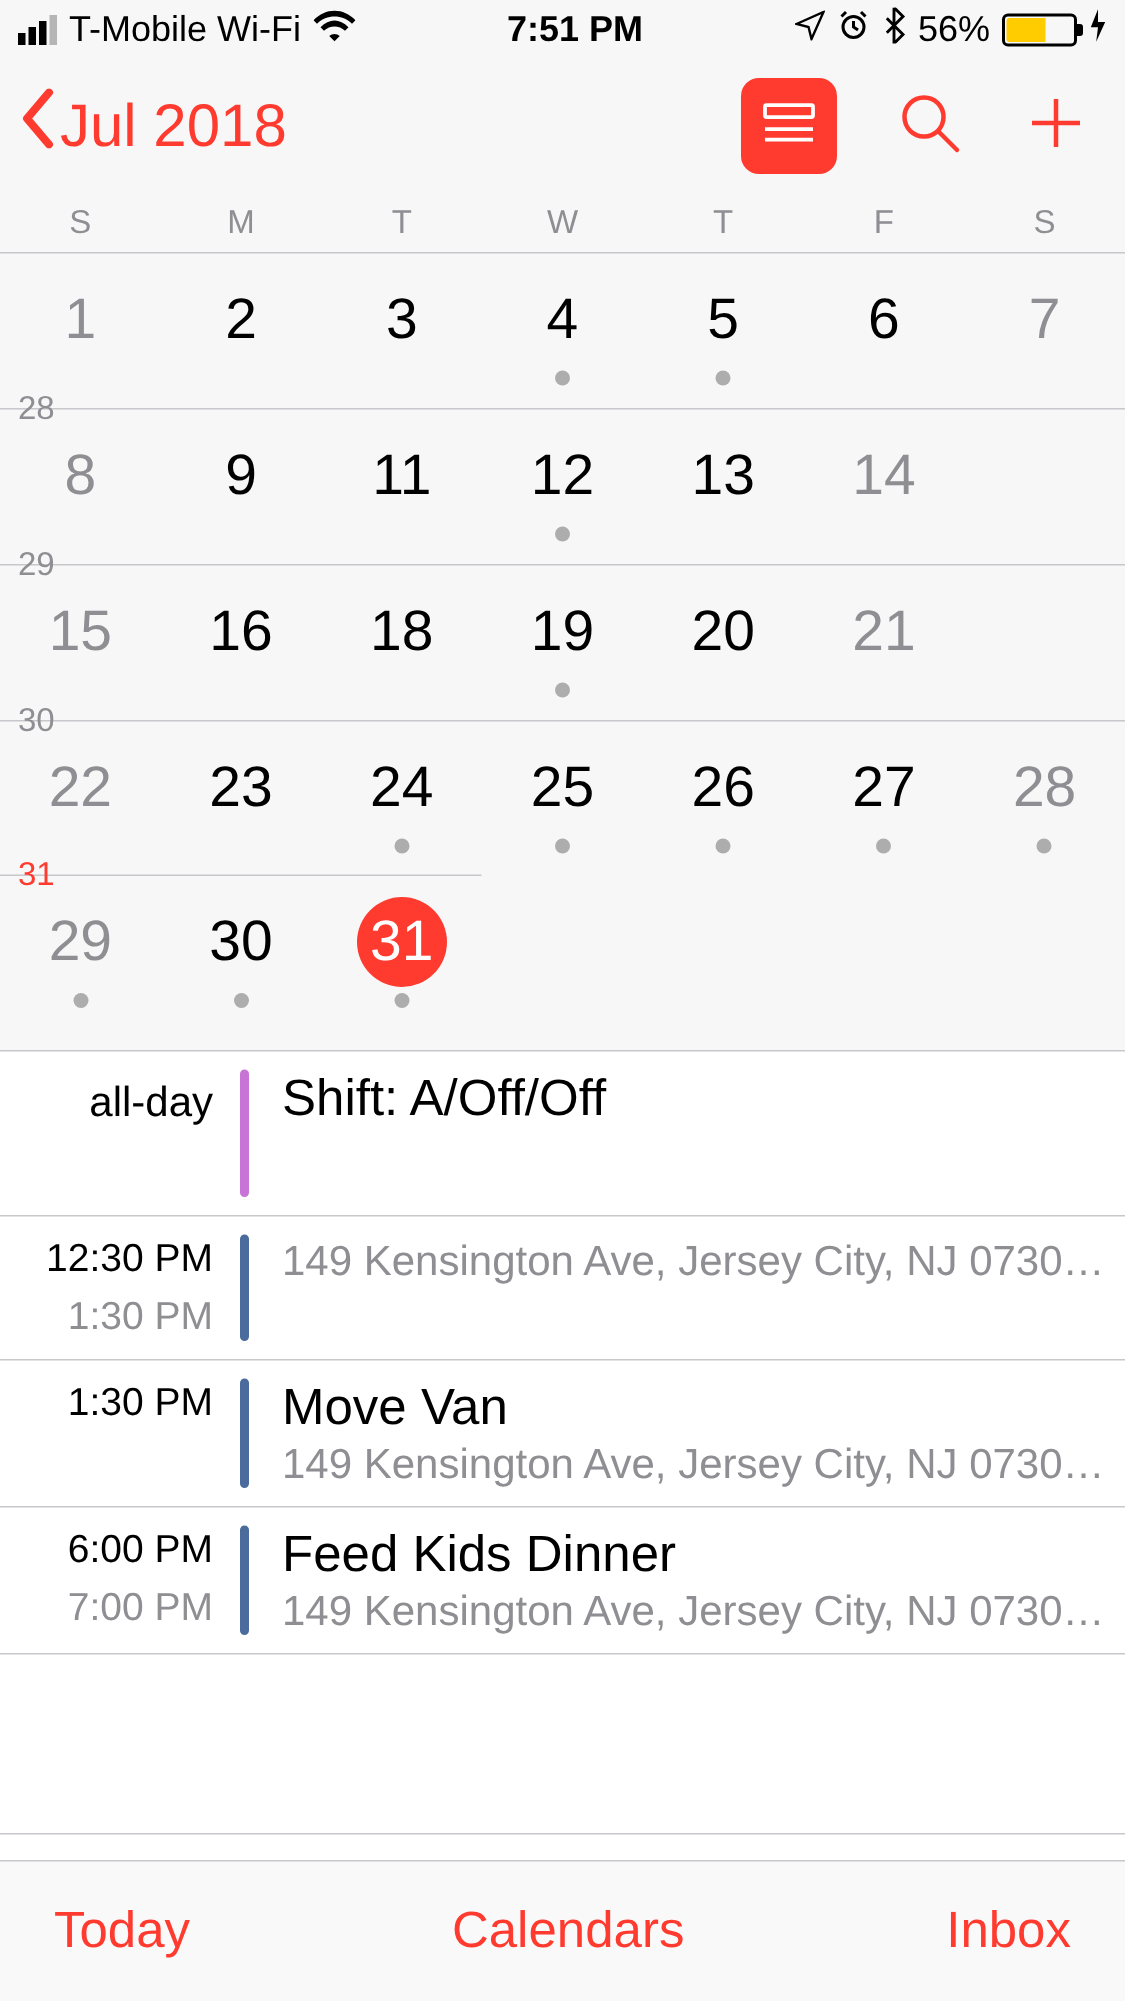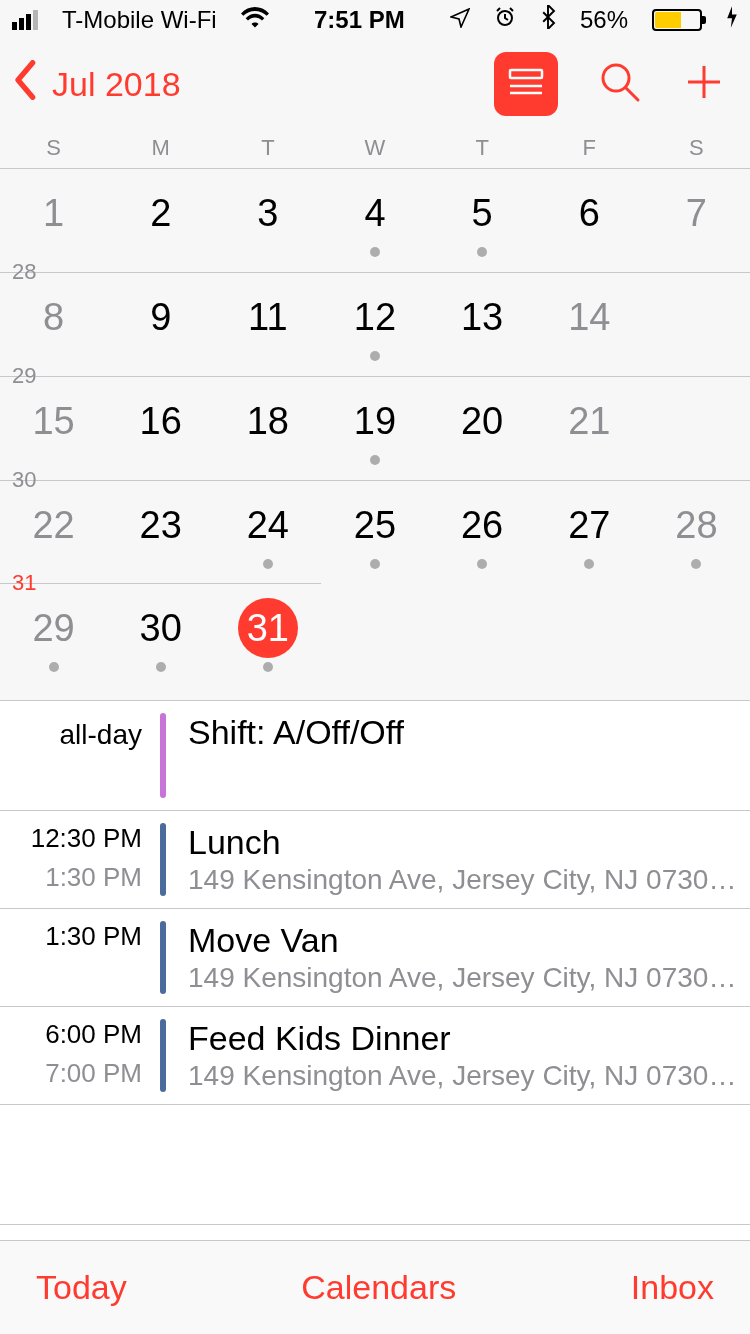--- a/index.html
+++ b/index.html
@@ -15,21 +15,21 @@
   .status-bar {
     height: 40px;
     background: #f7f7f7;
     display: flex;
     align-items: center;
     justify-content: space-between;
     padding: 0 12px;
     font-size: 24px;
     font-weight: 500;
   }
-  .status-left, .status-right { display: flex; align-items: center; gap: 24px; }
+  .status-left, .status-right { display: flex; align-items: center; gap: 8px; }
   .status-center { font-weight: 600; }
   .signal-bars { display: flex; align-items: flex-end; gap: 2px; }
   .signal-bars span { width: 5px; background: #000; }
   .signal-bars span:nth-child(1){height:8px;}
   .signal-bars span:nth-child(2){height:12px;}
   .signal-bars span:nth-child(3){height:16px;}
   .signal-bars span:nth-child(4){height:20px;background:#b5b5b5;}
   .wifi-icon svg { width:28px; height:22px; }
   .battery {
     width: 50px; height: 22px; border: 2px solid #000; border-radius: 4px;
@@ -43,22 +43,22 @@
   
   .nav-header {
     height: 88px;
     background: #f7f7f7;
     display: flex;
     align-items: center;
     justify-content: space-between;
     padding: 0 24px 0 12px;
   }
   .back-button {
-    display: flex; align-items: center; gap: 12px; color: #ff3b30;
-    font-size: 34px; font-weight: 400;
+    display: flex; align-items: center; gap: 0px; color: #ff3b30;
+    font-size: 40px; font-weight: 400;
   }
   .back-button svg { width: 28px; height: 40px; }
   .nav-right { display: flex; align-items: center; gap: 40px; }
   .view-toggle {
     width: 64px; height: 64px; background: #ff3b30; border-radius: 12px;
     display:flex; align-items:center; justify-content:center;
   }
   .view-toggle svg { width:36px; height:30px; }
   .search-icon svg, .add-icon svg { width:44px; height:44px; }
   
@@ -354,21 +354,20 @@
         <div class="event-title">Shift: A/Off/Off</div>
       </div>
     </div>
     <div class="event-row">
       <div class="event-time-col">
         <div>12:30 PM</div>
         <div class="end-time">1:30 PM</div>
       </div>
       <div class="event-bar blue"></div>
       <div class="event-body">
-        <div class="event-title">Lunch</div>
         <div class="event-loc">149 Kensington Ave, Jersey City, NJ 07304,…</div>
       </div>
     </div>
     <div class="event-row">
       <div class="event-time-col">
         <div>1:30 PM</div>
       </div>
       <div class="event-bar blue"></div>
       <div class="event-body">
         <div class="event-title">Move Van</div>

